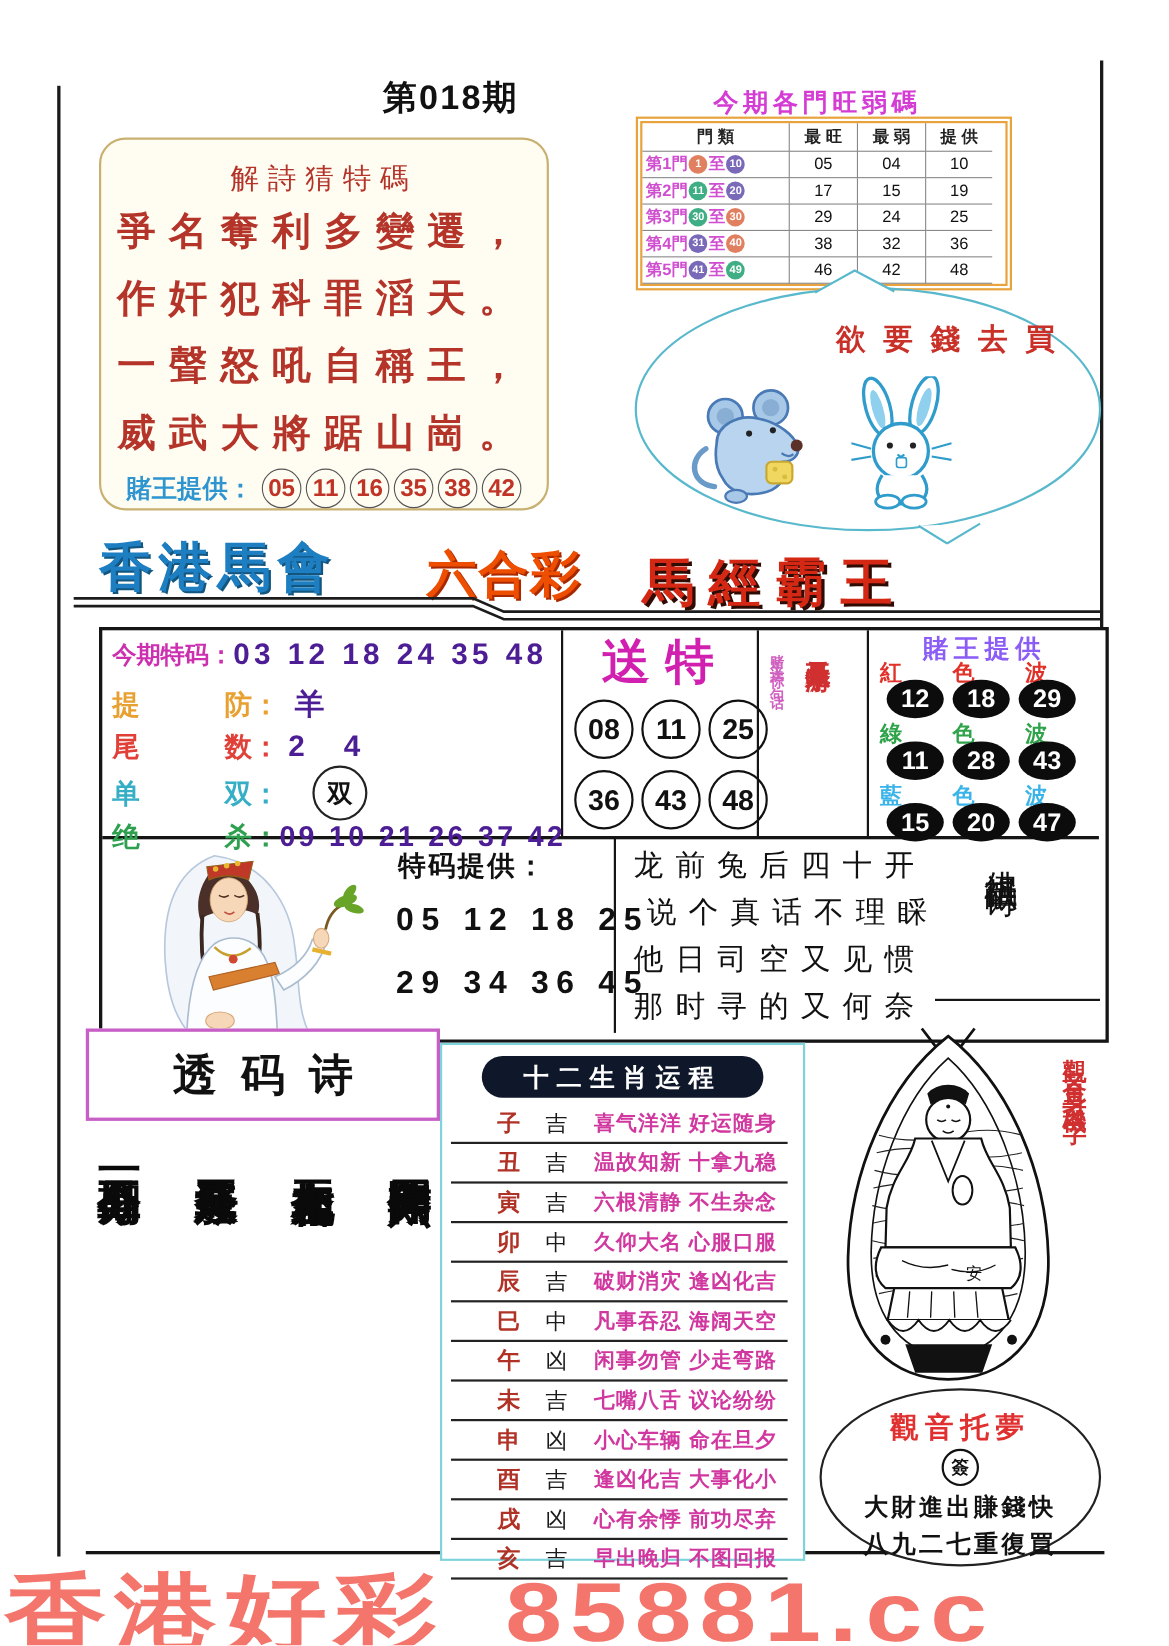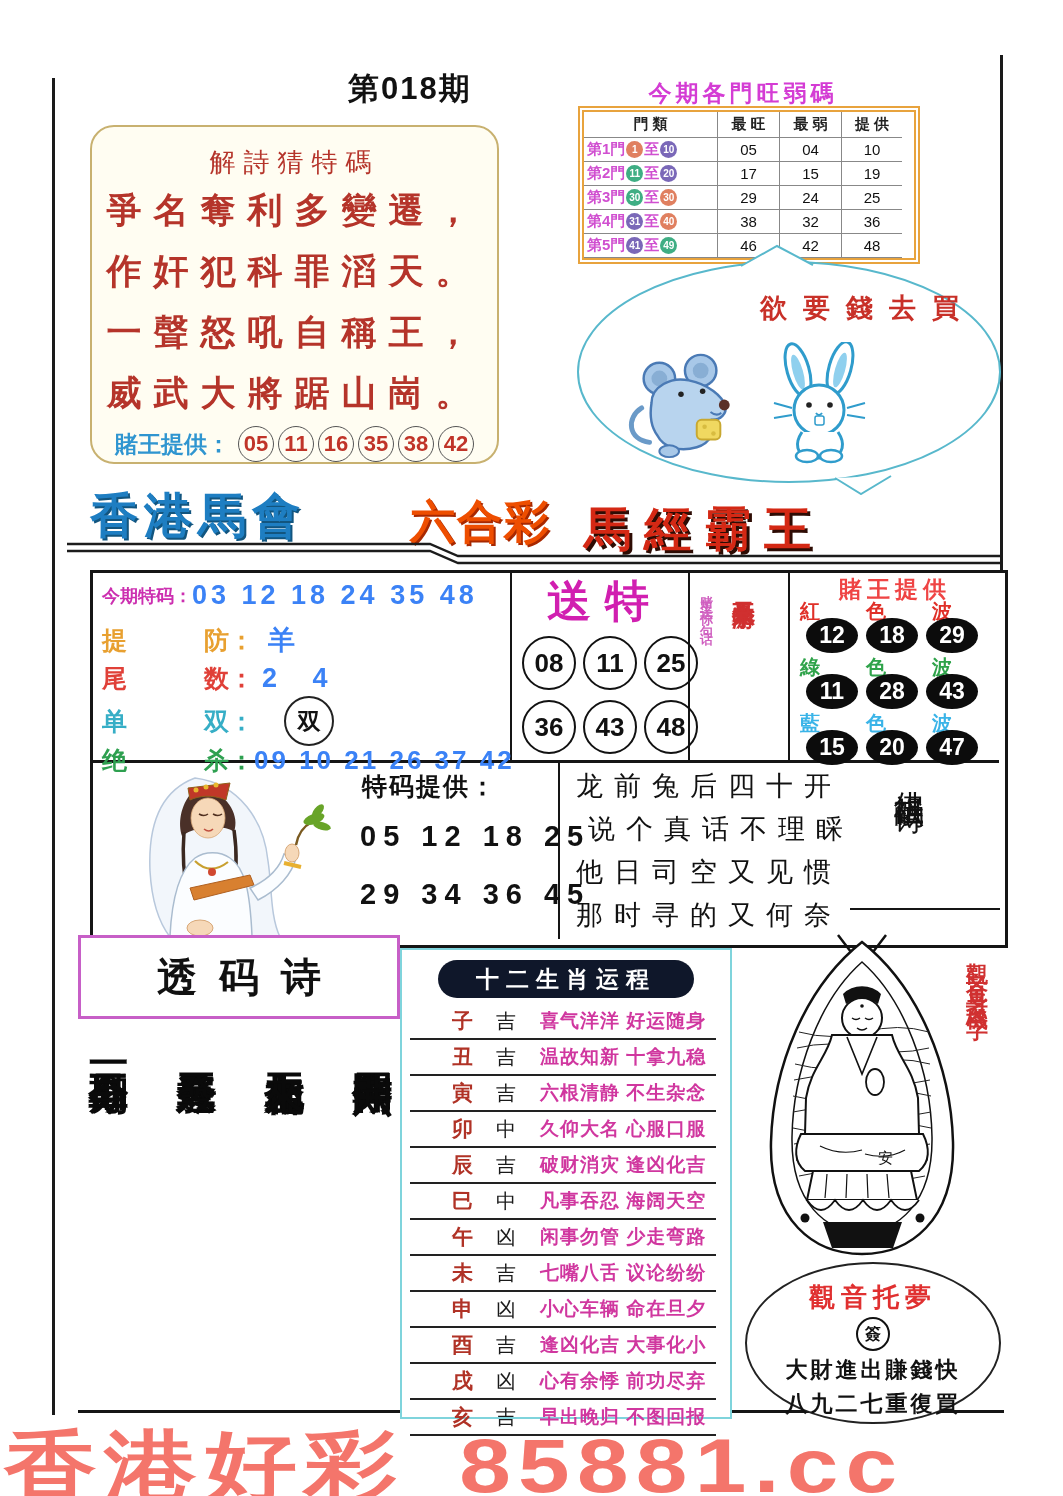--- a/index.html
+++ b/index.html
@@ -34,39 +34,39 @@
   .badge{display:inline-flex;align-items:center;justify-content:center;width:17px;height:17px;
          border-radius:50%;color:#fff;font-size:10px;font-weight:bold;}
 
   
   .bubble-text{left:615px;top:290px;width:360px;text-align:right;font-size:27px;font-weight:bold;
                color:#c83028;letter-spacing:16px;font-family:"Liberation Serif",serif;}
 
   
   .ban-club{left:90px;top:484px;font-size:48px;font-weight:900;color:#1e7ec2;letter-spacing:6px;
             text-shadow:2px 2px 0 #12557f;}
-  .ban-lot{left:410px;top:492px;font-size:45px;font-weight:900;color:#ee4e00;letter-spacing:2px;
+  .ban-lot{left:388px;top:492px;font-size:45px;font-weight:900;color:#ee4e00;letter-spacing:2px;
            text-shadow:2px 2px 0 #a82800;font-family:"Liberation Serif",serif;}
   .ban-brand{left:584px;top:498px;font-size:47px;font-weight:900;color:#d42814;letter-spacing:13px;
              text-shadow:3px 3px 0 #2e0c04;}
 
   
   .mainbox{left:90px;top:570px;width:912px;height:372px;border:3px solid #151515;background:#fff;}
   .dv{position:absolute;background:#151515;}
   .lrow{position:absolute;left:102px;display:flex;align-items:center;}
   .lbl2{width:152px;display:flex;justify-content:space-between;font-size:25px;font-weight:bold;}
-  .lval{font-size:27px;font-weight:bold;color:#3b82f6;letter-spacing:4px;}
+  .lval{font-size:27px;font-weight:bold;color:#4c1d95;letter-spacing:4px;}
   .circle-val{width:46px;height:46px;border:2px solid #222;border-radius:50%;display:flex;
               align-items:center;justify-content:center;font-size:23px;font-weight:bold;}
   .songte-title{left:530px;top:572px;width:150px;text-align:center;font-size:44px;font-weight:900;
                 color:#d11fb0;letter-spacing:14px;font-family:"Liberation Serif",serif;}
   .ringL{display:inline-flex;align-items:center;justify-content:center;width:50px;height:50px;
          border:2.5px solid #111;border-radius:50%;font-size:26px;font-weight:bold;color:#111;}
   .waves-title{left:792px;top:574px;width:206px;text-align:center;font-size:23px;font-weight:bold;
-               color:#ef4444;letter-spacing:5px;}
+               color:#8b5cf6;letter-spacing:5px;}
   .wave-lab{position:absolute;left:800px;width:190px;font-size:20px;font-weight:bold;letter-spacing:46px;
             white-space:nowrap;font-family:"Liberation Serif",serif;}
   .wave-balls{position:absolute;left:806px;display:flex;gap:8px;}
   .ball{width:52px;height:35px;background:#0c0c0c;border-radius:50%;display:flex;align-items:center;
         justify-content:center;color:#fff;font-size:23px;font-weight:bold;}
   .tema-lab{left:362px;top:770px;font-size:25px;font-weight:bold;color:#111;letter-spacing:2px;}
   .tema-line{position:absolute;left:360px;font-size:29px;font-weight:bold;letter-spacing:7px;color:#111;}
   .fpoem{position:absolute;left:576px;width:300px;font-size:27px;color:#111;letter-spacing:11px;
          white-space:nowrap;}
   .fozu{left:888px;top:768px;height:172px;font-size:30px;color:#111;letter-spacing:3px;
@@ -243,21 +243,21 @@
 
   <div class="abs mainbox"></div>
   <div class="dv" style="left:510px;top:573px;width:2px;height:187px;"></div>
   <div class="dv" style="left:688px;top:573px;width:2px;height:187px;"></div>
   <div class="dv" style="left:788px;top:573px;width:2px;height:187px;"></div>
   <div class="dv" style="left:93px;top:760px;width:906px;height:2.5px;"></div>
   <div class="dv" style="left:558px;top:762px;width:2px;height:177px;"></div>
   <div class="dv" style="left:850px;top:908px;width:150px;height:2px;"></div>
 
   <div class="lrow" style="top:580px;">
-    <span class="nowrap" style="font-size:18px;font-weight:bold;color:#cc2fb0;">今期特码：</span>
+    <span class="nowrap" style="font-size:22px;font-weight:bold;color:#cc2fb0;">今期特码：</span>
     <span class="lval">03 12 18 24 35 48</span>
   </div>
   <div class="lrow" style="top:622px;">
     <span class="lbl2" style="color:#e8a030;">
       <span>提</span>
       <span>防：</span>
     </span>
     <span class="lval" style="margin-left:14px;">羊</span>
   </div>
   <div class="lrow" style="top:662px;">

